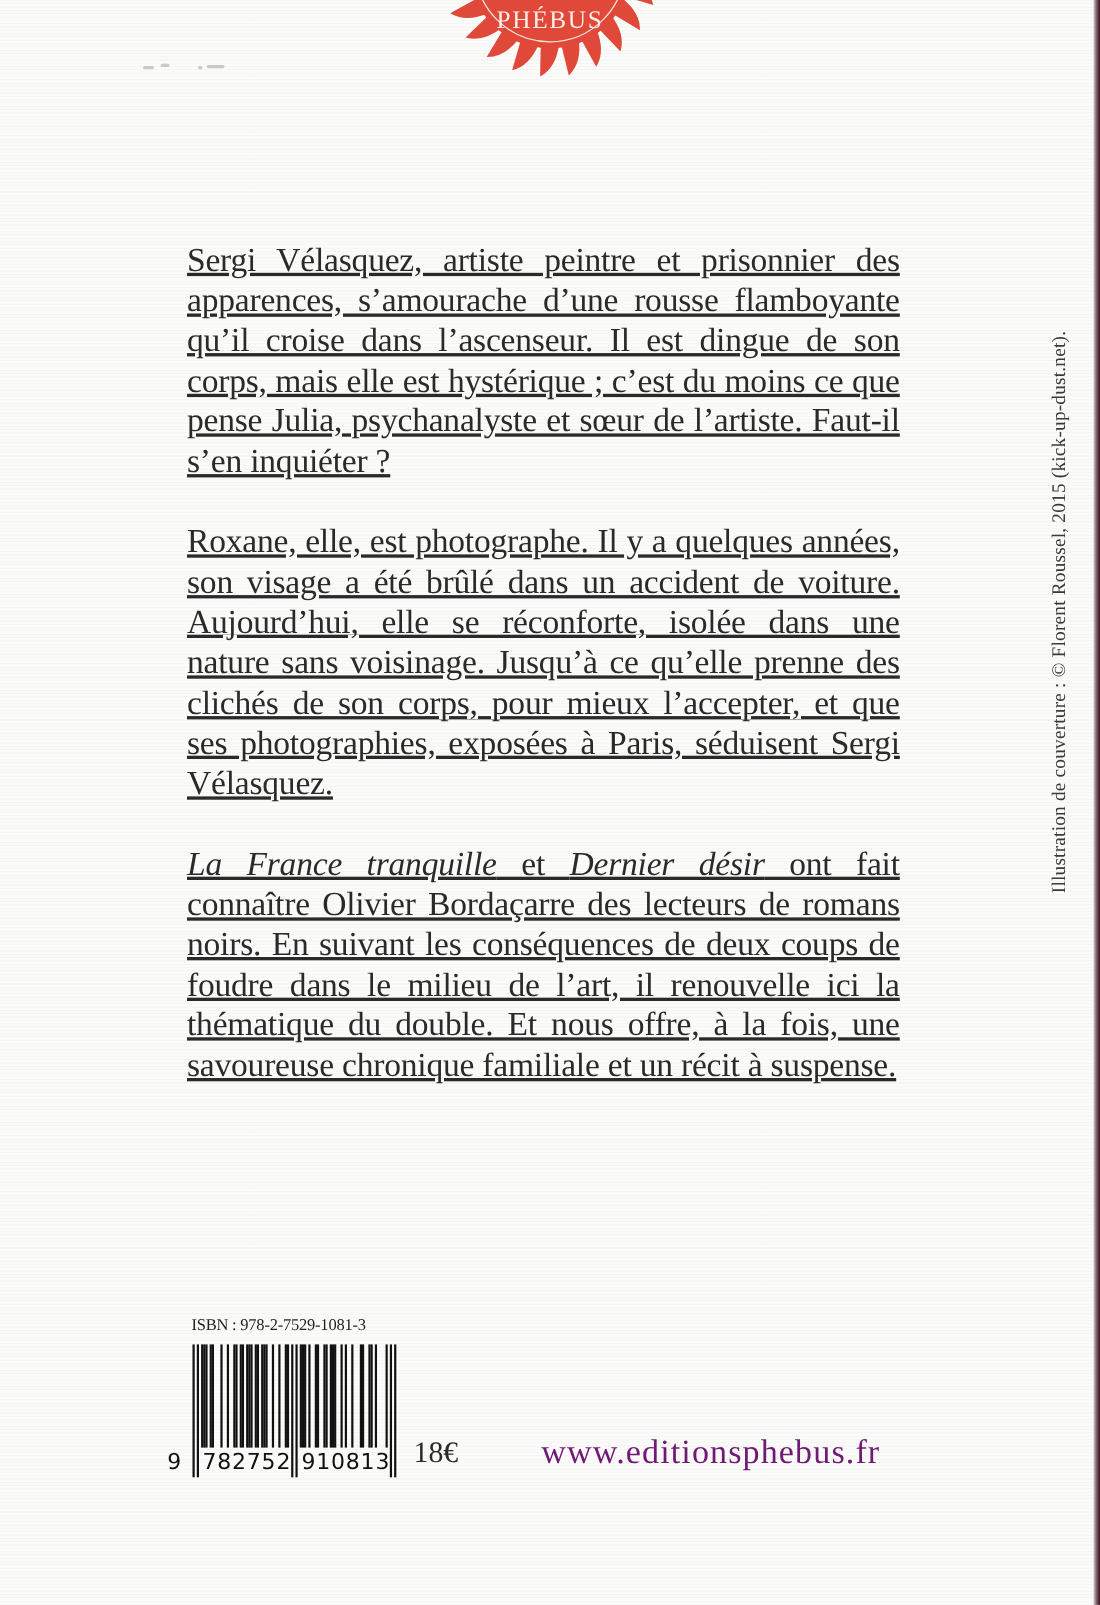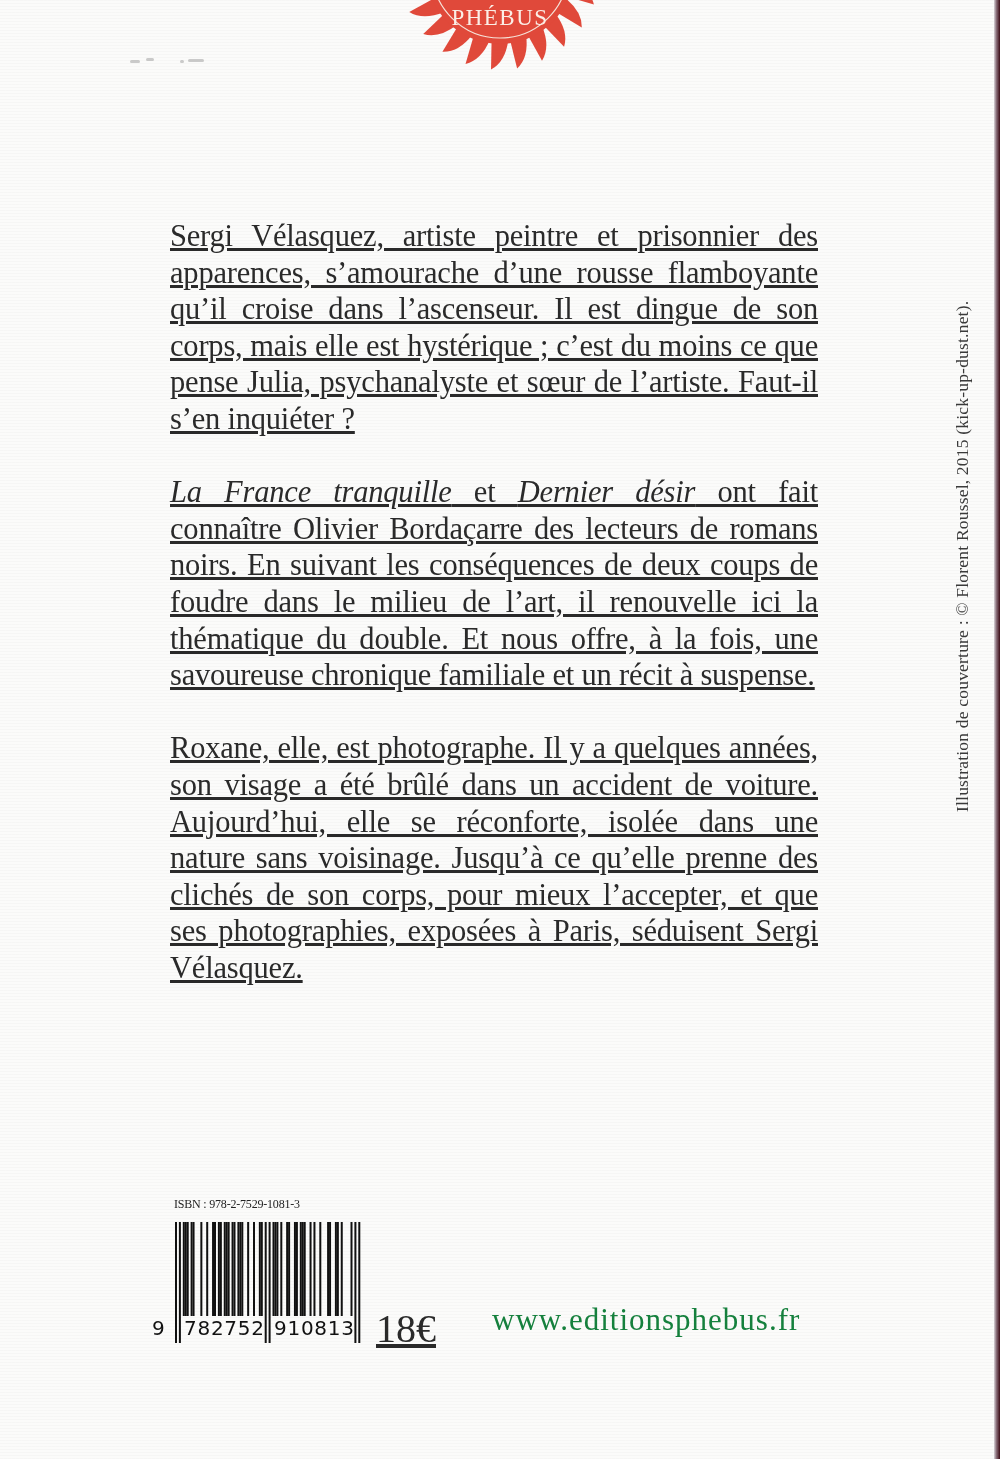--- a/index.html
+++ b/index.html
@@ -28,30 +28,30 @@
     .blurb em { font-style: italic; }
 
     .credit {
       position: absolute; left: 952px; top: 812px;
       transform-origin: 0 0; transform: rotate(-90deg);
       white-space: nowrap; font-size: 17.5px; color: #3a3a3a; letter-spacing: 0.2px;
     }
 
     .isbn-label {
       position: absolute; left: 174px; top: 1197px;
-      font-size: 12px; color: #222; letter-spacing: -0.2px;
+      font-size: 15px; color: #222; letter-spacing: -0.2px;
     }
     .barcode { position: absolute; left: 150px; top: 1222px; width: 220px; height: 130px; }
     .price {
       position: absolute; left: 376px; top: 1305px;
-      font-size: 40px; color: #2a2a2a; text-decoration: underline;
+      font-size: 27px; color: #2a2a2a;
     }
     .website {
       position: absolute; left: 492px; top: 1302px;
-      font-size: 31px; color: #15803d; letter-spacing: 1px;
+      font-size: 31px; color: #701a75; letter-spacing: 1px;
     }
   </style>
 </head>
 <body>
 
 <div class="edge-right"></div>
 
 <svg class="logo" viewBox="0 0 240 150">
   <g id="sun-rays">
       <path d="M189.49660450977063,31.620145489775645 Q211.83444967403878,34.48331140389109 219.59527330119943,48.9878549198011 L189.49660450977063,48.379854510224355 Z" fill="#e0493a"></path>
@@ -86,22 +86,22 @@
 
 <div class="smudge">
   <span style="left:0;width:10px;top:4px;"></span>
   <span style="left:16px;width:8px;top:2px;"></span>
   <span style="left:50px;width:4px;top:4px;"></span>
   <span style="left:58px;width:16px;top:3px;"></span>
 </div>
 
 <div class="blurb">
   <p>Sergi Vélasquez, artiste peintre et prisonnier des apparences, s’amourache d’une rousse flamboyante qu’il croise dans l’ascenseur. Il est dingue de son corps, mais elle est hystérique ; c’est du moins ce que pense Julia, psychanalyste et sœur de l’artiste. Faut-il s’en inquiéter ?</p>
+  <p>Roxane, elle, est photographe. Il y a quelques années, son visage a été brûlé dans un accident de voiture. Aujourd’hui, elle se réconforte, isolée dans une nature sans voisinage. Jusqu’à ce qu’elle prenne des clichés de son corps, pour mieux l’accepter, et que ses photographies, exposées à Paris, séduisent Sergi Vélasquez.</p>
   <p><em>La France tranquille</em><span> et </span><em>Dernier désir</em><span> ont fait connaître Olivier Bordaçarre des lecteurs de romans noirs. En suivant les conséquences de deux coups de foudre dans le milieu de l’art, il renouvelle ici la thématique du double. Et nous offre, à la fois, une savoureuse chronique familiale et un récit à suspense.</span></p>
-  <p>Roxane, elle, est photographe. Il y a quelques années, son visage a été brûlé dans un accident de voiture. Aujourd’hui, elle se réconforte, isolée dans une nature sans voisinage. Jusqu’à ce qu’elle prenne des clichés de son corps, pour mieux l’accepter, et que ses photographies, exposées à Paris, séduisent Sergi Vélasquez.</p>
 </div>
 
 <div class="credit">Illustration de couverture : © Florent Roussel, 2015 (kick-up-dust.net).</div>
 
 <div class="isbn-label">ISBN : 978-2-7529-1081-3</div>
 
 <svg class="barcode" id="barcode" viewBox="0 0 220 130">
   <g id="bars">
       <rect x="25" y="0" width="2" height="121" fill="#111"></rect>
       <rect x="28.9" y="0" width="2" height="121" fill="#111"></rect>

